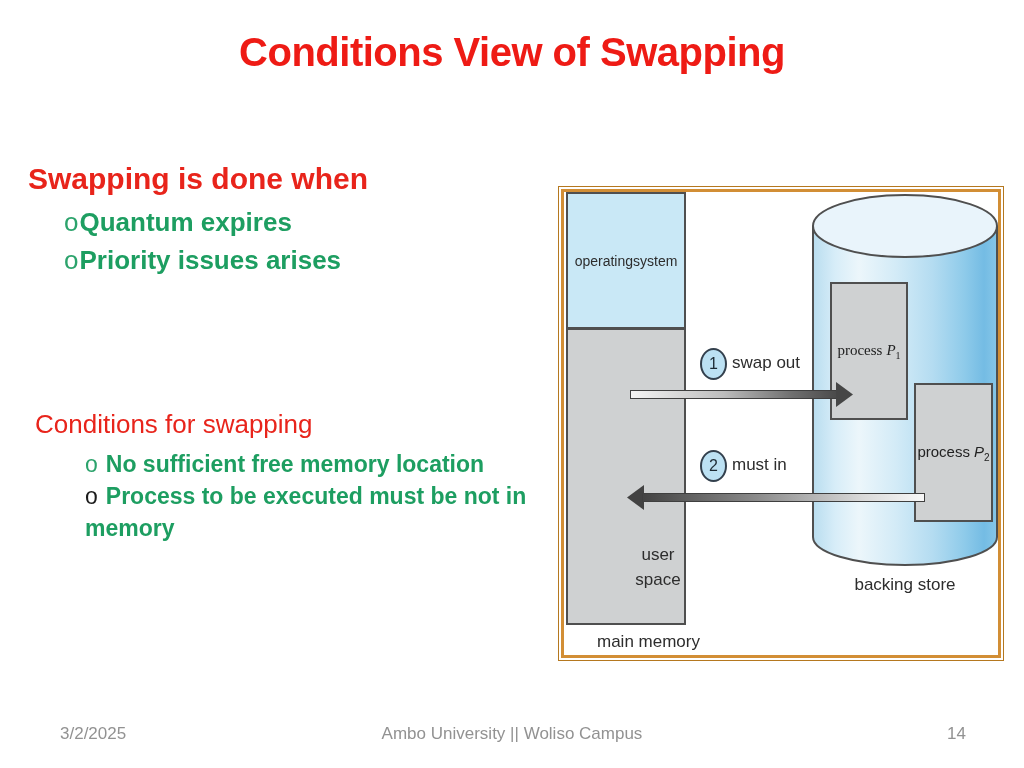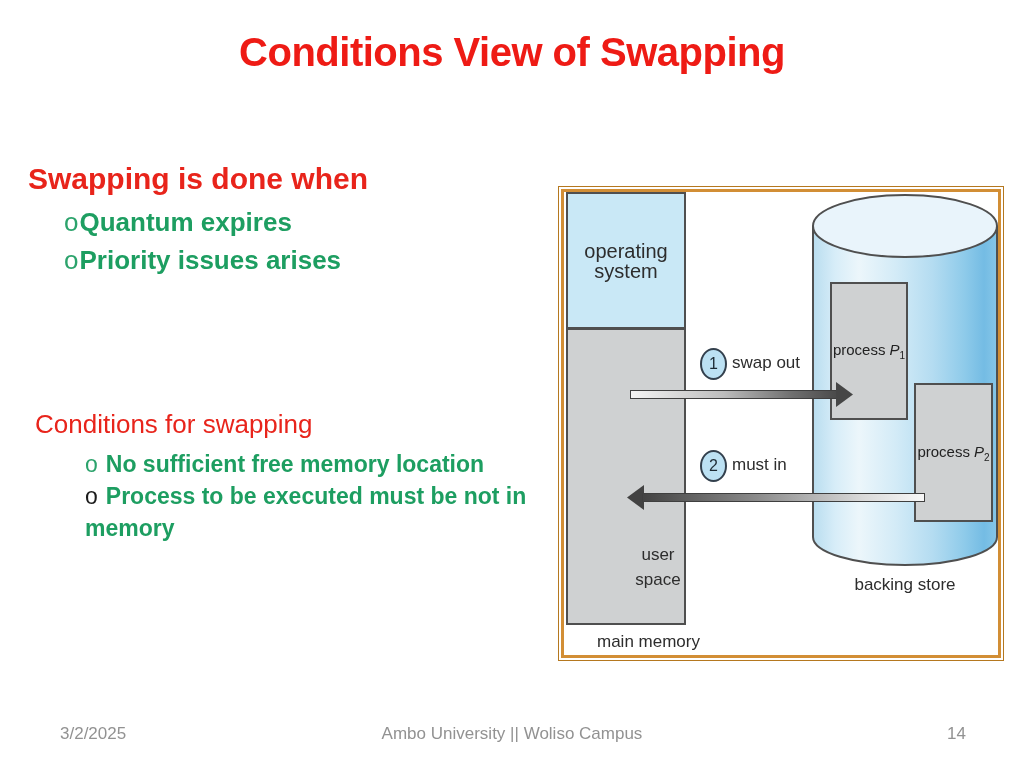--- a/index.html
+++ b/index.html
@@ -67,39 +67,39 @@
   .fig-label { color:#2d2d2d; font-size:17px; white-space:nowrap; z-index:6; }
 
   
   .mem-col {
     left:2px; top:0; width:120px; height:433px;
     background:#cfd1d2; border:2px solid #4f4f4f; z-index:2;
   }
   .os-box {
     width:100%; height:136px; background:#c9e8f6;
     border-bottom:3px solid #4f4f4f;
-    display:flex; flex-direction:column; align-items:center; justify-content:center;
-    font-size:20px; line-height:20px; color:#2d2d2d; text-align:center;
+    display:flex; flex-direction:row; align-items:center; justify-content:center;
+    font-size:14px; line-height:20px; color:#2d2d2d; text-align:center;
   }
   .user-label {
     position:absolute; left:16px; top:348px; width:100%;
     text-align:center; font-size:17px; line-height:25px; color:#2d2d2d;padding-left:32px;
   }
   .main-mem-label { left:14px; top:440px;margin-left:19px; }
 
   
   .cyl-svg { left:0; top:0; z-index:1; }
 
   
   .p-box {
     background:#cfd1d2; border:2px solid #4f4f4f; z-index:3;
     display:flex; align-items:center; justify-content:center;
     font-size:15px; color:#222; white-space:nowrap;
   }
-  .p1 { left:266px; top:90px;  width:78px; height:138px; }
+  .p1 { left:266px; top:90px;  width:78px; height:138px;font-family:Liberation Serif, serif; }
   .p2 { left:350px; top:191px; width:79px; height:139px; }
   .p-var { font-style:italic; margin-left:4px; }
   .p-sub { font-size:10px; vertical-align:sub; }
 
   
   .shaft, .head { z-index:4; }
   .arrow1-shaft {
     left:66px; top:198px; width:208px; height:9px;
     border:1px solid #3f3f3f;
     background:linear-gradient(90deg,#f4f4f4,#bdbdbd 45%,#6f6f6f 78%,#4a4a4a);

